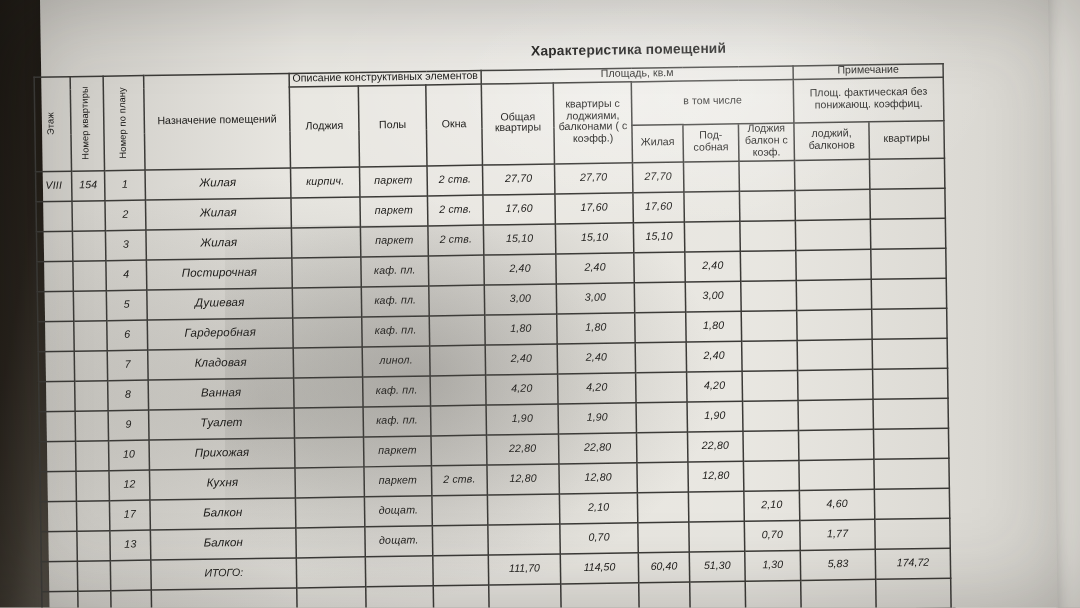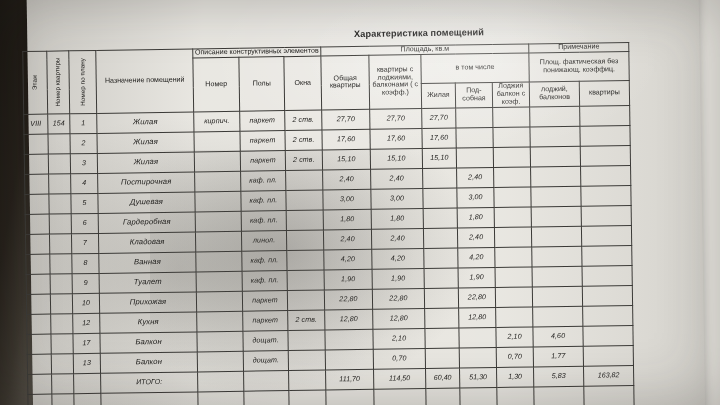--- a/index.html
+++ b/index.html
@@ -170,21 +170,21 @@
         <td rowspan="3" class="vcell">
           <span class="vert">Номер по плану</span>
         </td>
         <td rowspan="3">Назначение помещений</td>
         <td colspan="3">Описание конструктивных элементов</td>
         <td colspan="5">Площадь, кв.м</td>
         <td colspan="2">Примечание</td>
       </tr>
 
       <tr class="hdr">
-        <td rowspan="2">Номер</td>
+        <td rowspan="2">Лоджия</td>
         <td rowspan="2">Полы</td>
         <td rowspan="2">Окна</td>
         <td rowspan="2">Общая квартиры</td>
         <td rowspan="2">квартиры с лоджиями, балконами ( с коэфф.)</td>
         <td colspan="3">в том числе</td>
         <td colspan="2" class="tiny">Площ. фактическая без понижающ. коэффиц.</td>
       </tr>
 
       <tr class="hdr hdr-last">
         <td>Жилая</td>
@@ -414,21 +414,21 @@
         <td>ИТОГО:</td>
         <td></td>
         <td></td>
         <td></td>
         <td>111,70</td>
         <td>114,50</td>
         <td>60,40</td>
         <td>51,30</td>
         <td>1,30</td>
         <td>5,83</td>
-        <td>163,82</td>
+        <td>174,72</td>
       </tr>
 
       </tbody>
         <tbody id="blank-body">
           <tr class="blank">
             <td></td>
             <td></td>
             <td></td>
             <td></td>
             <td></td>

